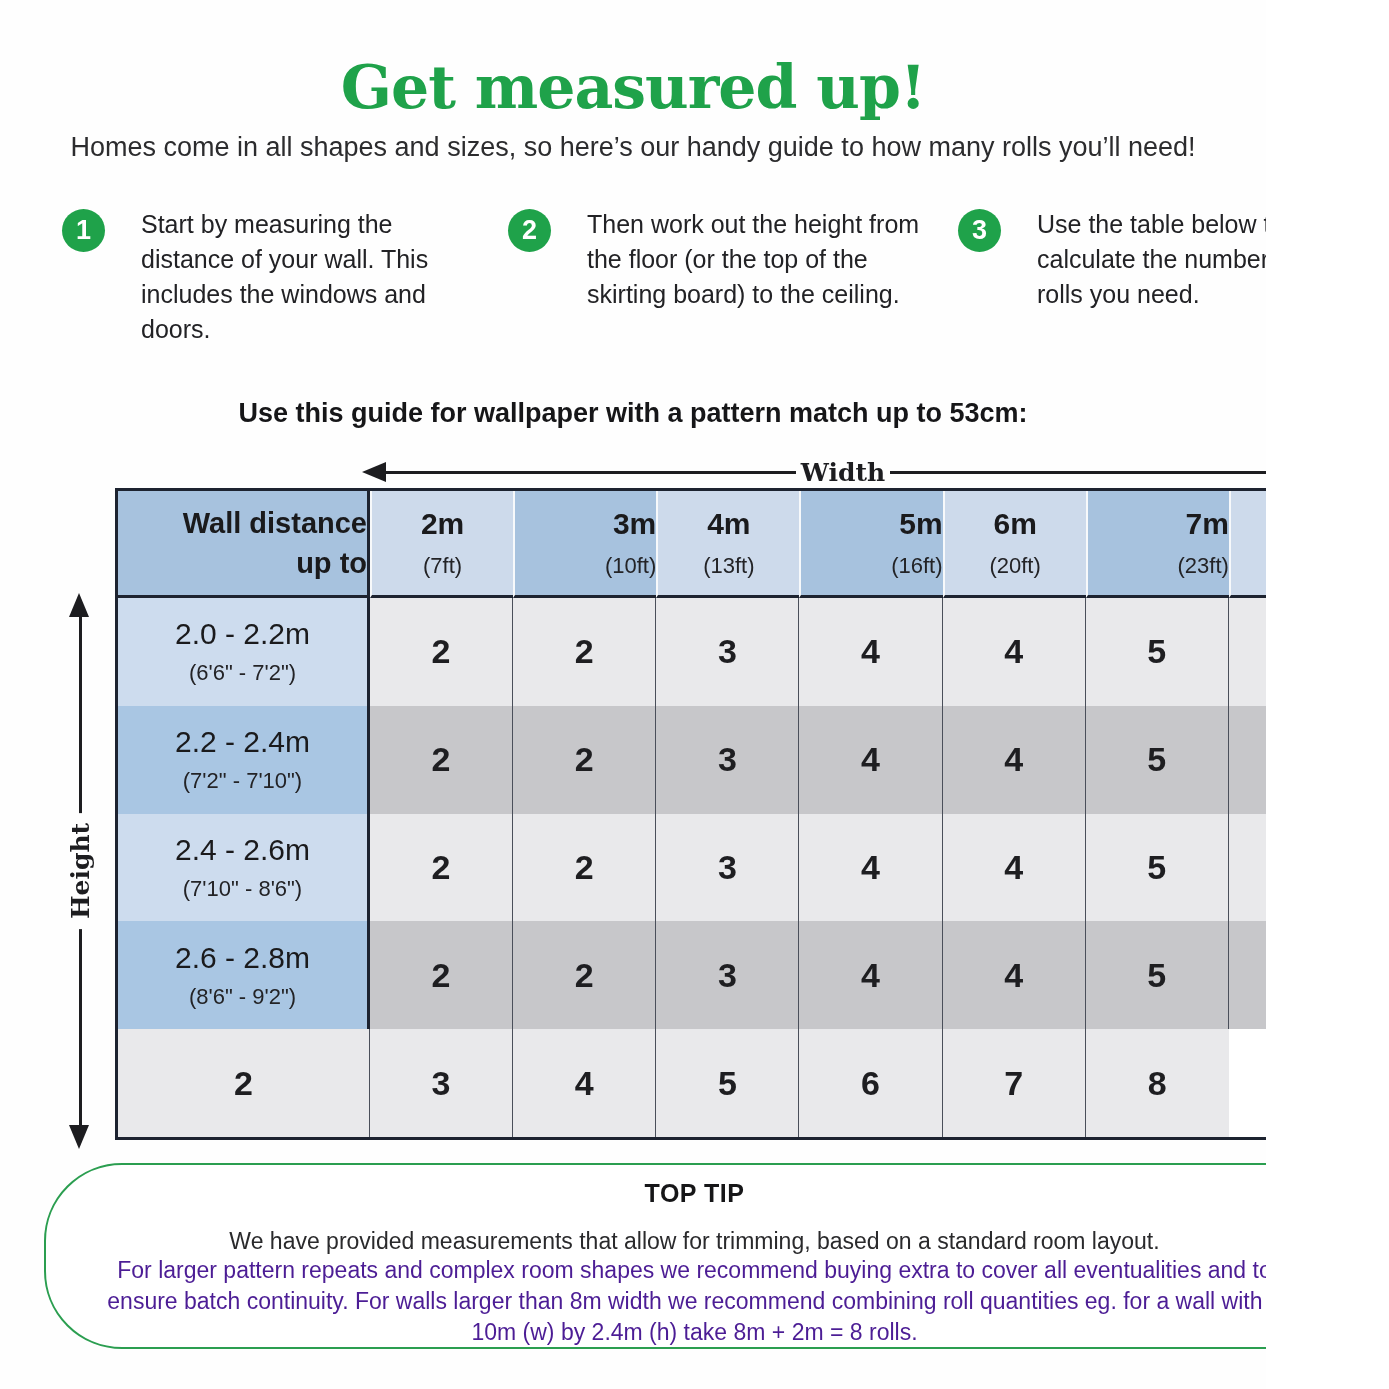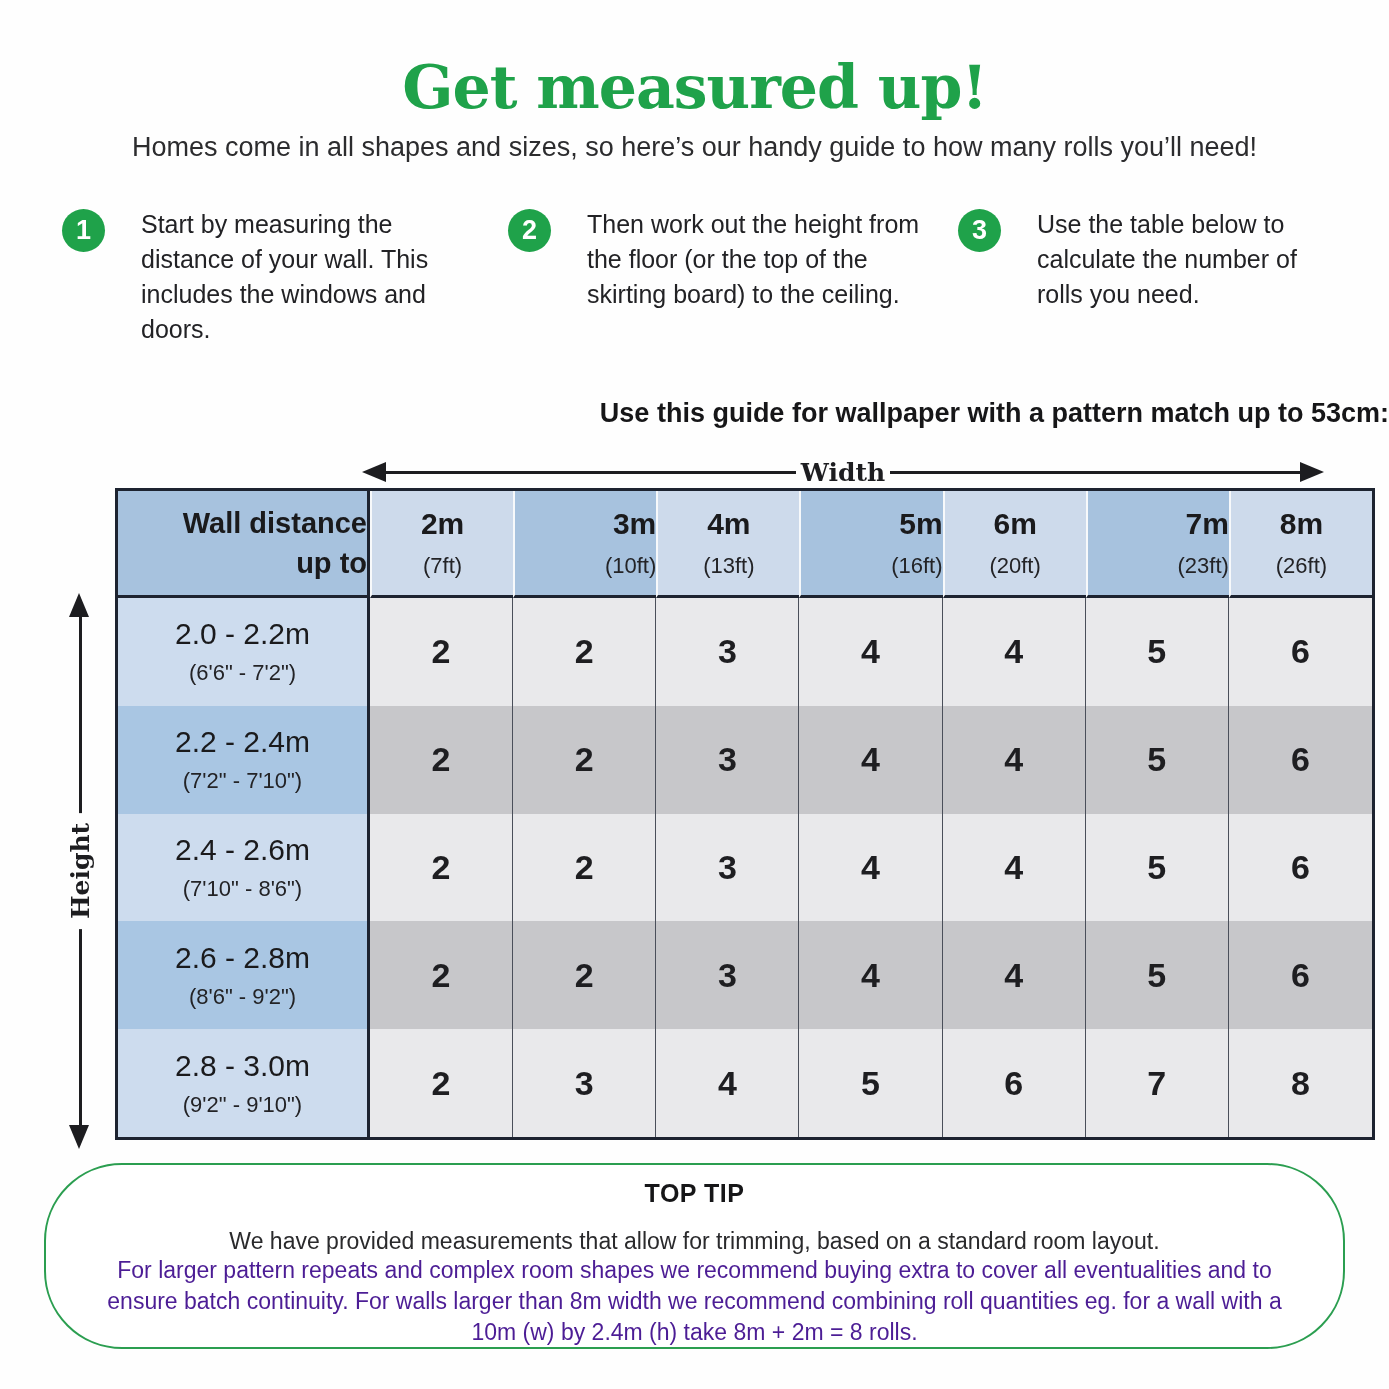--- a/index.html
+++ b/index.html
@@ -1,37 +1,37 @@
 <!DOCTYPE html>
 <html><head>
 <meta charset="utf-8">
 <style>
   * { margin:0; padding:0; box-sizing:border-box; }
   body { background:#ffffff; font-family:"Liberation Sans", sans-serif; color:#1f1f22; }
-  .canvas { position:relative; width:1389px; height:1389px; background:#fefefe; overflow:hidden; }
+  .canvas { position:relative; width:1266px; height:1389px; background:#fefefe; overflow:hidden; }
 
   .title { position:absolute; top:52px; left:0; width:100%; text-align:center;
            font-family:"DejaVu Serif", serif; font-weight:bold; font-size:60px;
            letter-spacing:-1px; color:#1FA24A; }
   .subtitle { position:absolute; top:132px; left:0; width:100%; text-align:center;
               font-size:27px; color:#2c2c2e; }
 
   .step { position:absolute; top:207px; }
   .step-1 { left:62px;  width:392px; }
   .step-2 { left:508px; width:400px; }
   .step-3 { left:958px; width:370px; }
   .badge { position:absolute; left:0; top:2px; width:43px; height:43px; border-radius:50%;
            background:#1FA24A; color:#ffffff; font-weight:bold; font-size:27px;
            display:flex; align-items:center; justify-content:center; }
   .step-text { margin-left:79px; font-size:25px; line-height:35px; color:#222225; }
   .step-1 .step-text { width:330px; }
   .step-2 .step-text { width:336px; }
   .step-3 .step-text { width:300px; }
 
-  .caption { position:absolute; top:398px; left:0; width:100%; text-align:right;
+  .caption { position:absolute; top:398px; left:0; width:100%; text-align:center;
              font-weight:bold; font-size:27px; color:#161618; }
 
   .width-arrow { position:absolute; left:362px; top:458px; width:962px; height:28px;
                  display:flex; align-items:center; }
   .ah { width:0; height:0; }
   .ah-left  { border-top:10px solid transparent; border-bottom:10px solid transparent; border-right:24px solid #1d1d20; }
   .ah-right { border-top:10px solid transparent; border-bottom:10px solid transparent; border-left:24px solid #1d1d20; }
   .arrow-line { flex:1; height:3px; background:#1d1d20; }
   .axis-label { font-family:"DejaVu Serif", serif; font-weight:bold; font-size:25px;
                 color:#1d1d20; padding:0 5px; }
@@ -188,24 +188,20 @@
       <div class="rf">(8'6" - 9'2")</div>
     </div>
     <div class="cell dc gray-d">2</div>
     <div class="cell dc gray-d">2</div>
     <div class="cell dc gray-d">3</div>
     <div class="cell dc gray-d">4</div>
     <div class="cell dc gray-d">4</div>
     <div class="cell dc gray-d">5</div>
     <div class="cell dc gray-d last">6</div>
 
-    <div class="cell row-blue-l labelcol">
-      <div class="rm">2.8 - 3.0m</div>
-      <div class="rf">(9'2" - 9'10")</div>
-    </div>
     <div class="cell dc gray-l">2</div>
     <div class="cell dc gray-l">3</div>
     <div class="cell dc gray-l">4</div>
     <div class="cell dc gray-l">5</div>
     <div class="cell dc gray-l">6</div>
     <div class="cell dc gray-l">7</div>
     <div class="cell dc gray-l last">8</div>
 
   </div>
 

